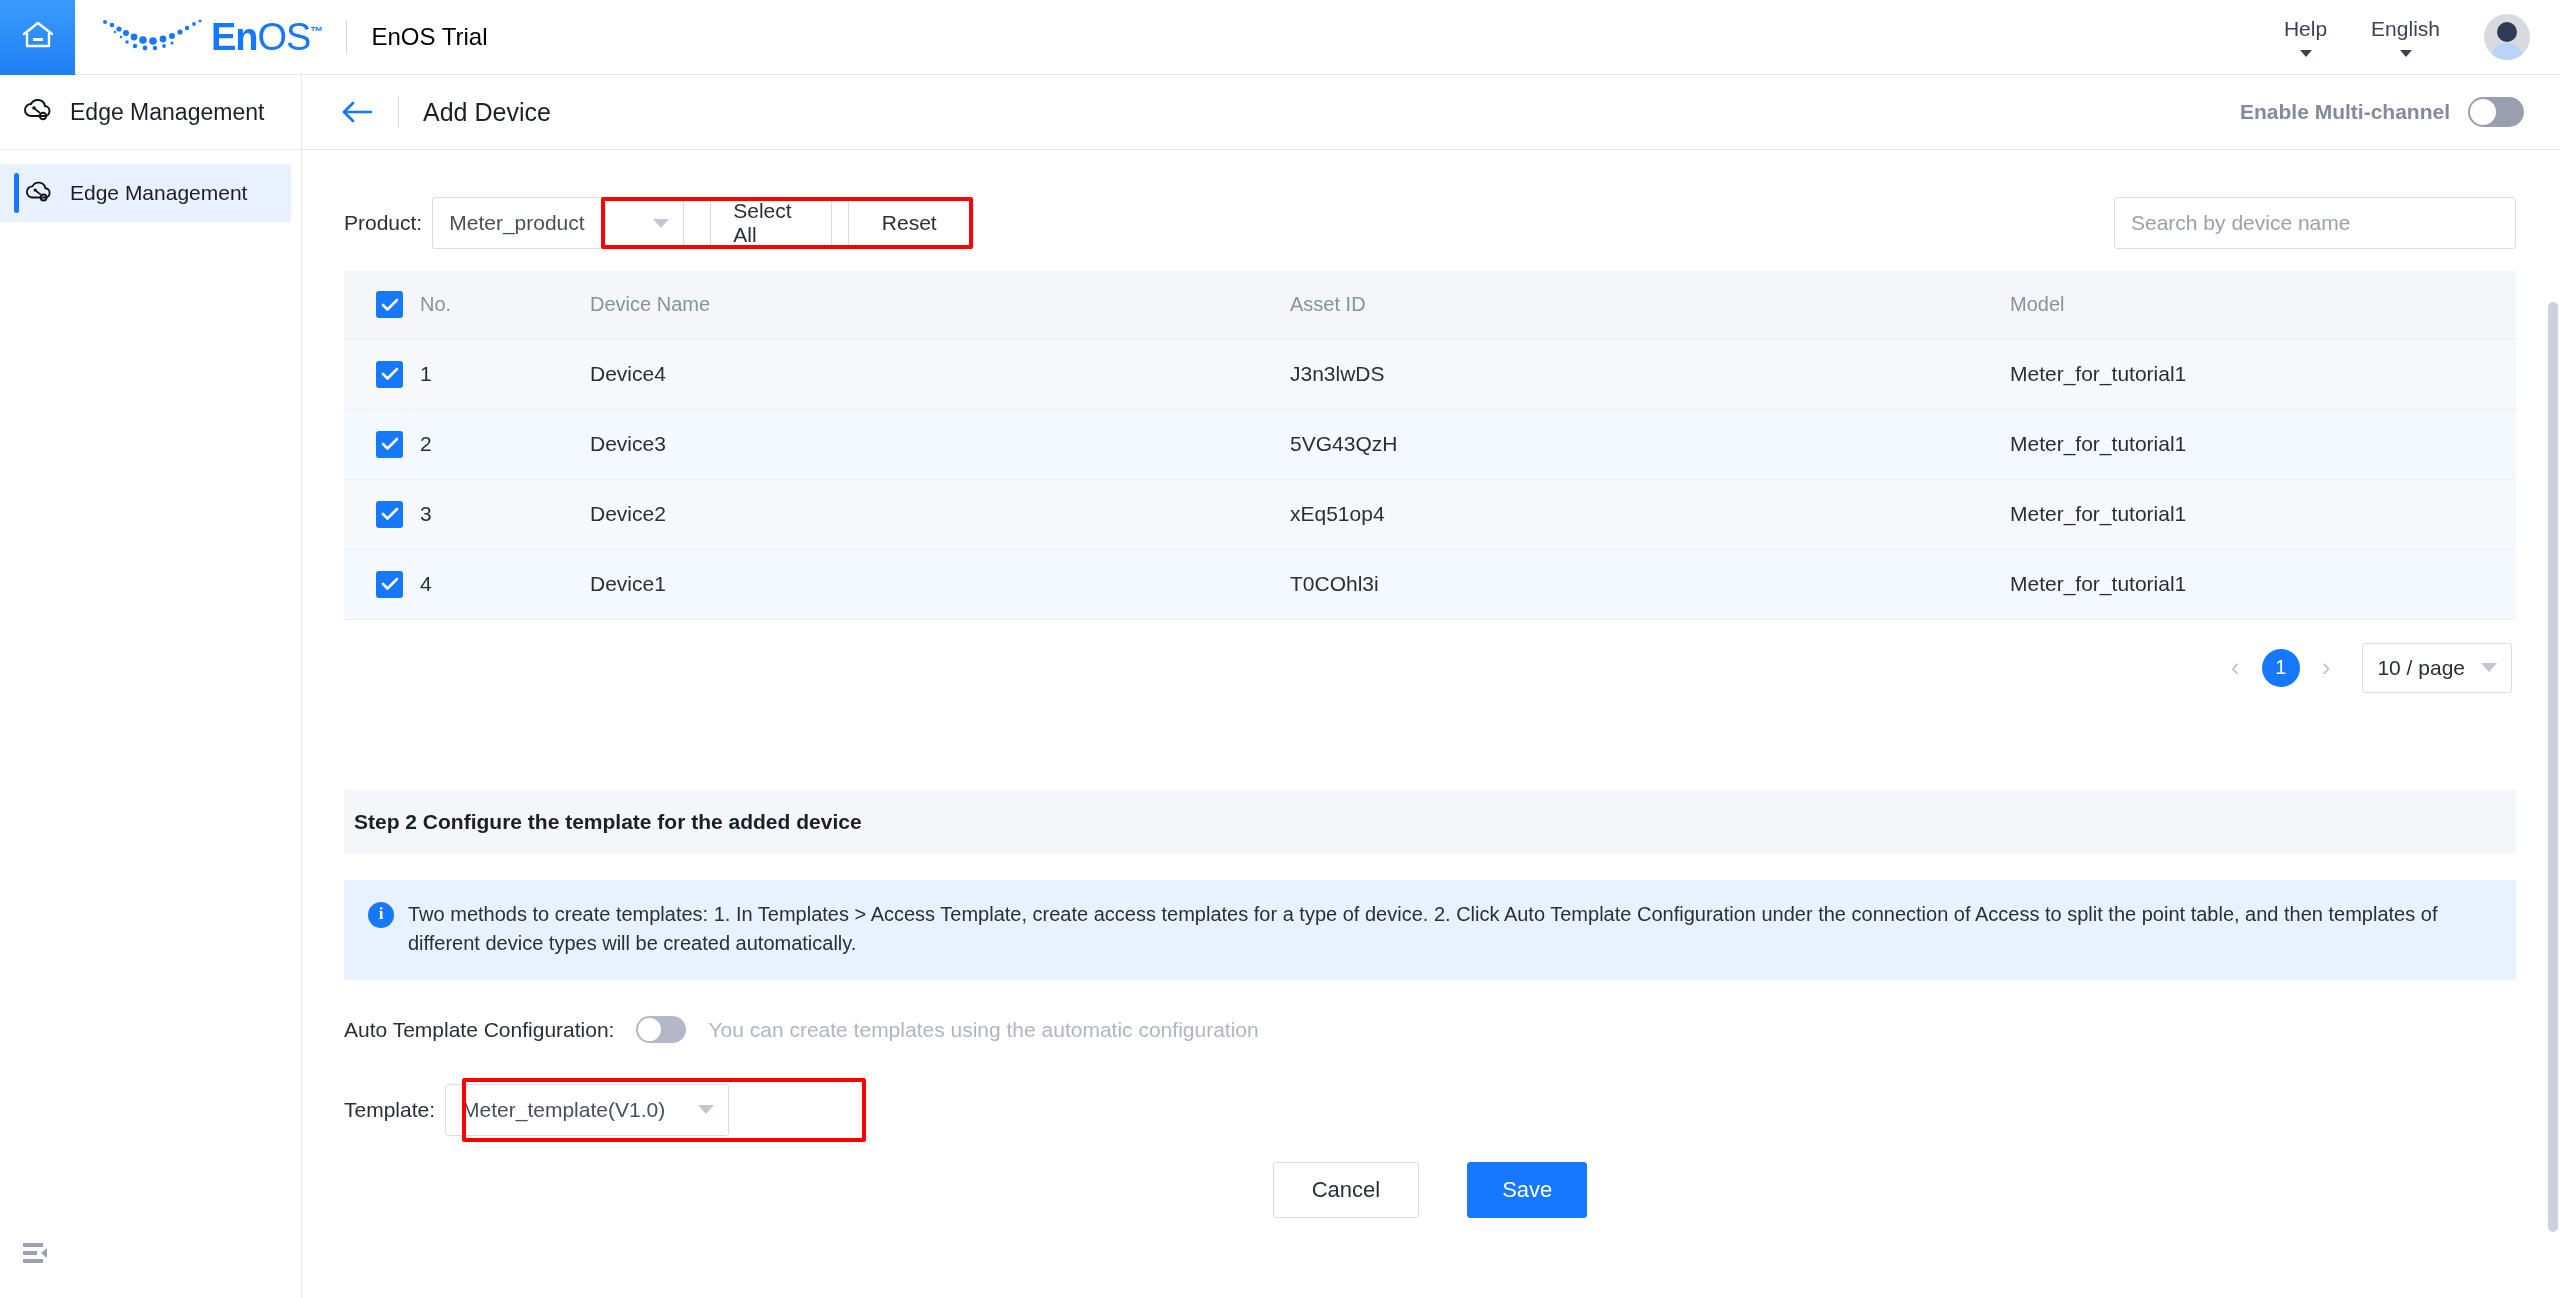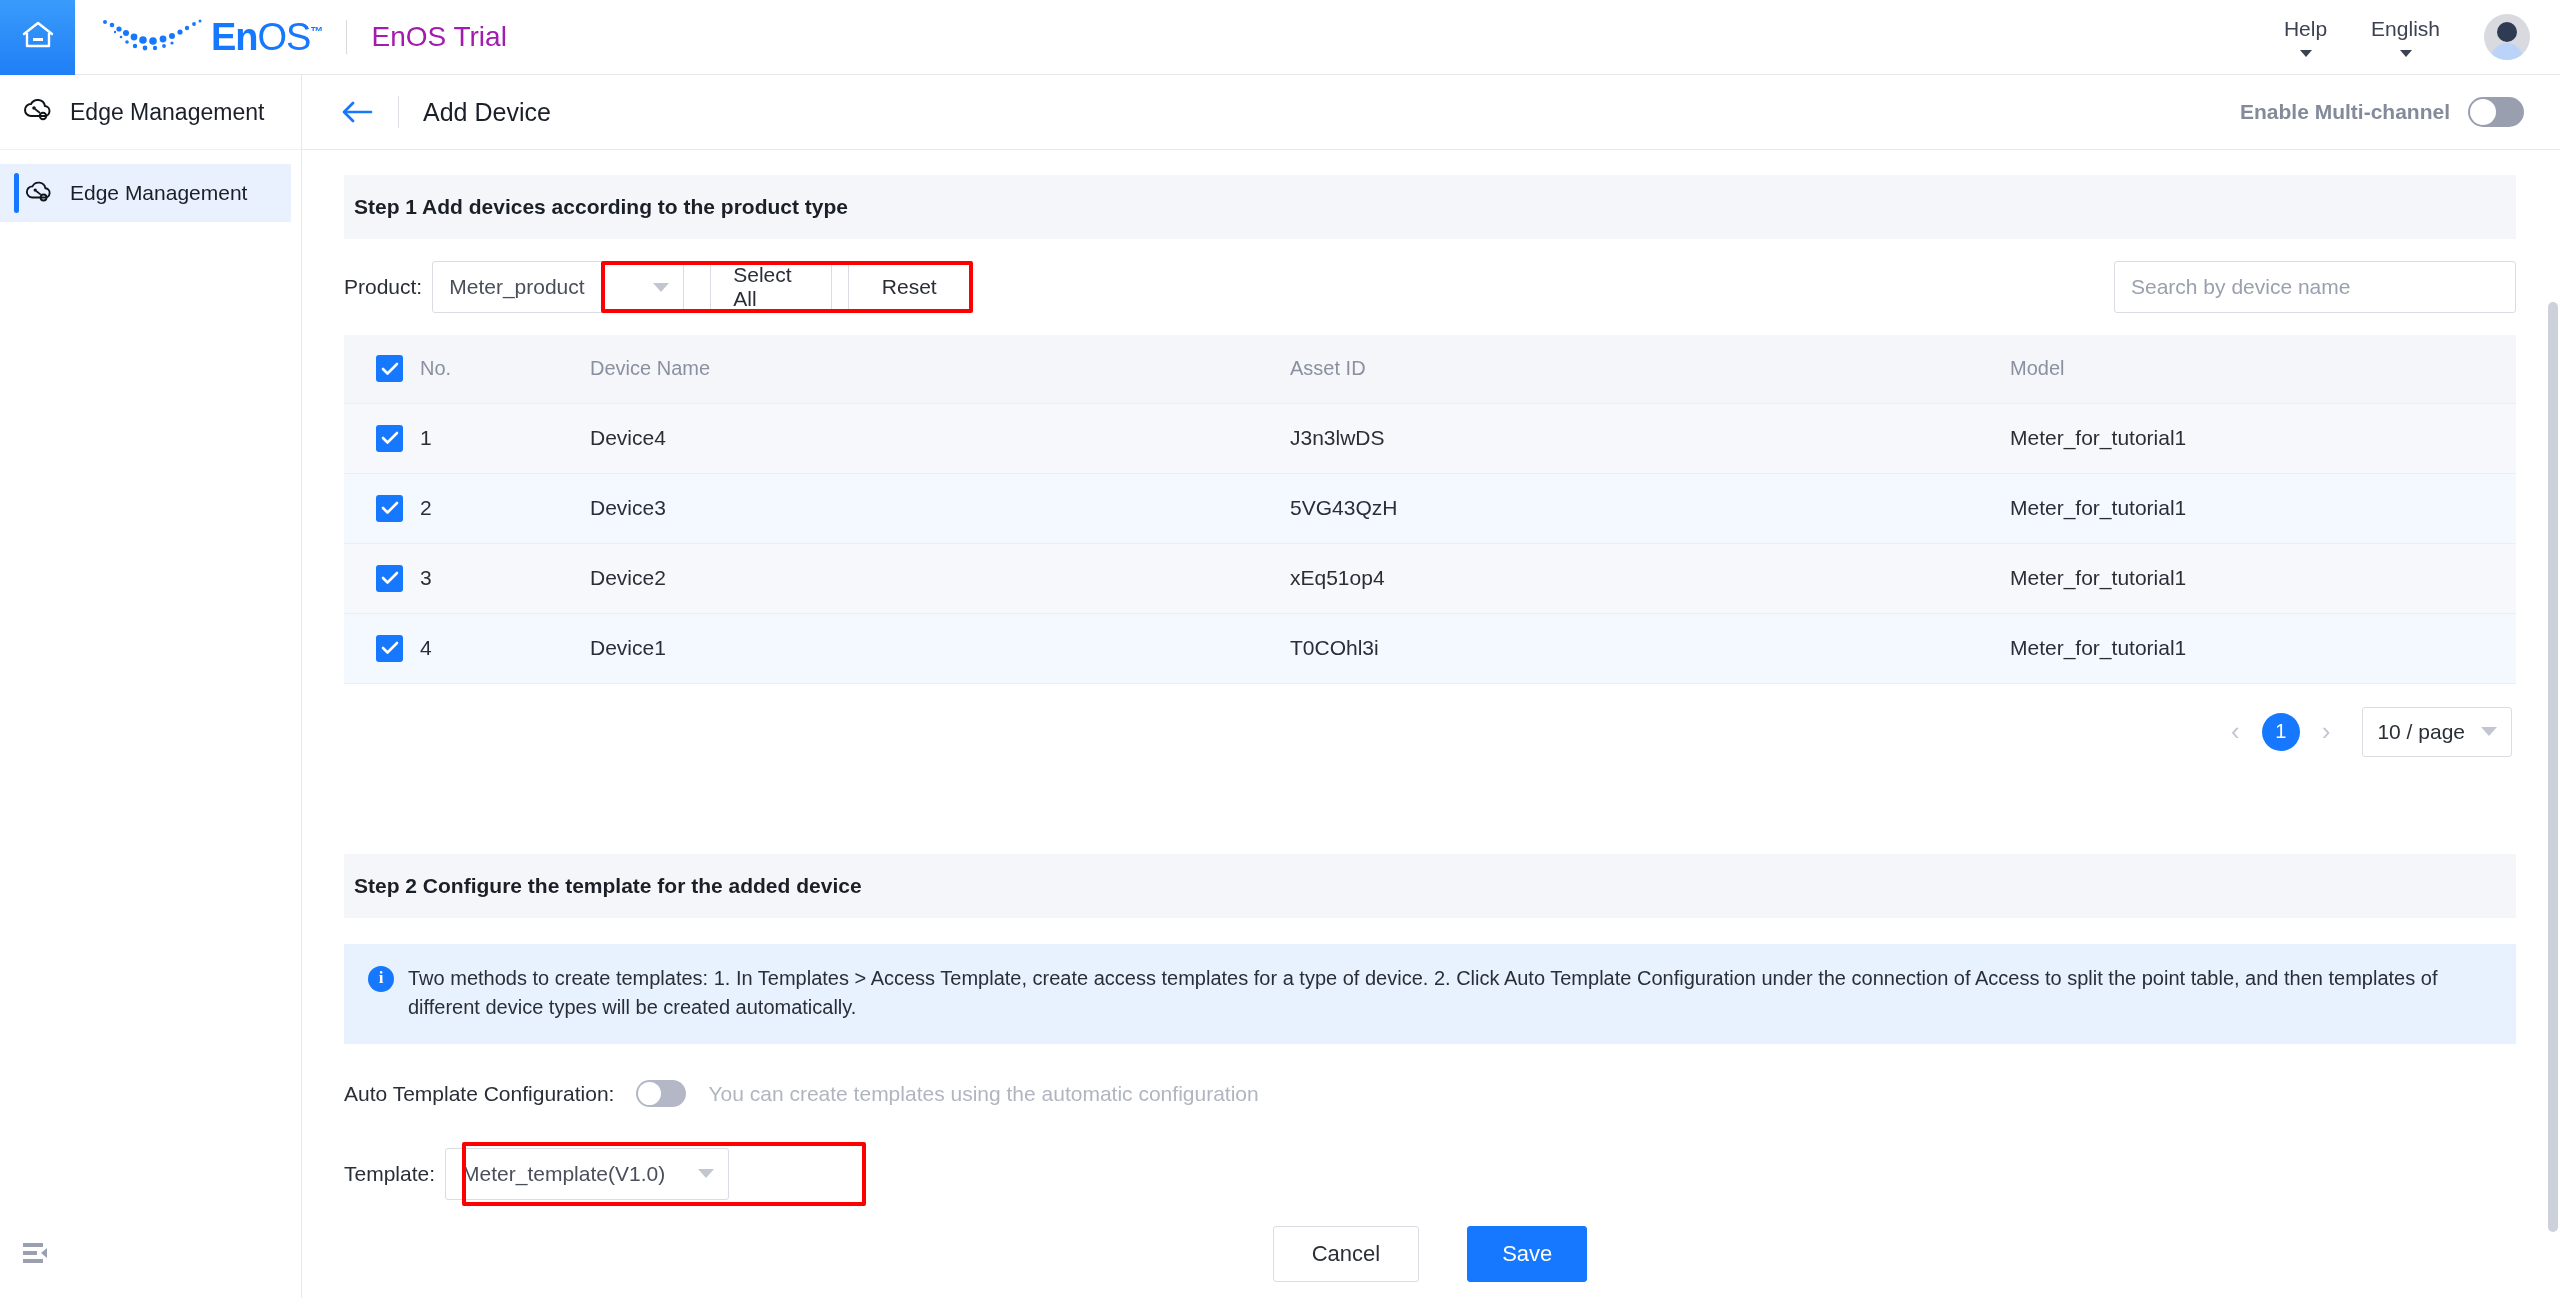--- a/index.html
+++ b/index.html
@@ -29,21 +29,21 @@
   .brand-text {
     font-size:38px; font-weight:bold; letter-spacing:-1px;
     margin-left:4px; position:relative;
   }
   .brand-text .en { color:#1677ff; }
   .brand-text .os { color:#1677ff; font-weight:normal; }
   .tm { font-size:13px; vertical-align:super; color:#1677ff; }
   .brand-sep {
     width:1px; height:34px; background:#d9d9d9; margin:0 24px;
   }
-  .trial-name { font-size:28px; color:#a21caf; }
+  .trial-name { font-size:24px; color:#000000; }
   .topbar-right {
     margin-left:auto; display:flex; align-items:center; gap:44px;
     padding-right:30px;
   }
   .tb-menu {
     font-size:21px; color:#3b4252; display:flex; align-items:center; gap:9px;
     cursor:pointer;
     flex-direction:column;
   }
   .caret-down {
@@ -351,21 +351,20 @@
     <span class="multich-label">Enable Multi-channel</span>
     <span class="switch">
       <span class="knob"></span>
     </span>
   </div>
 </div>
 
 <div class="content">
   <div class="panel">
 
-    <div class="step-bar">Step 1 Add devices according to the product type</div>
 
     <div class="filter-row">
       <span class="field-label">Product:</span>
       <div class="select-box" style="width:252px; margin-left:10px;">
         <span class="val">Meter_product</span>
         <span class="chev"></span>
       </div>
       <div class="redbox" style="left:257px; top:22px; width:372px; height:52px;"></div>
 
       <div class="btn" style="margin-left:26px; width:122px;">Select All</div>

